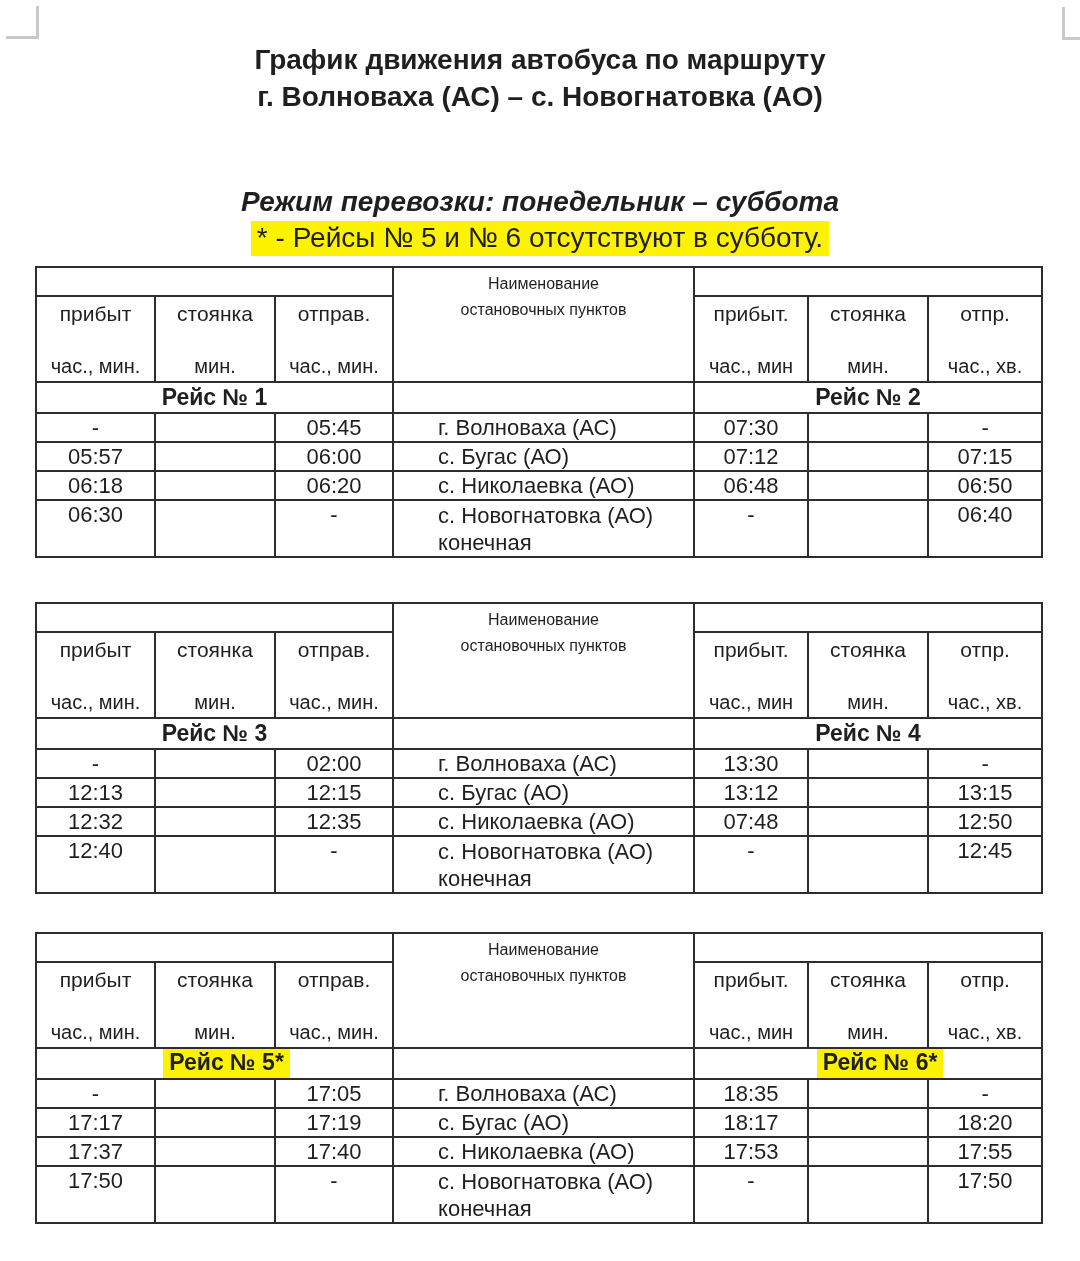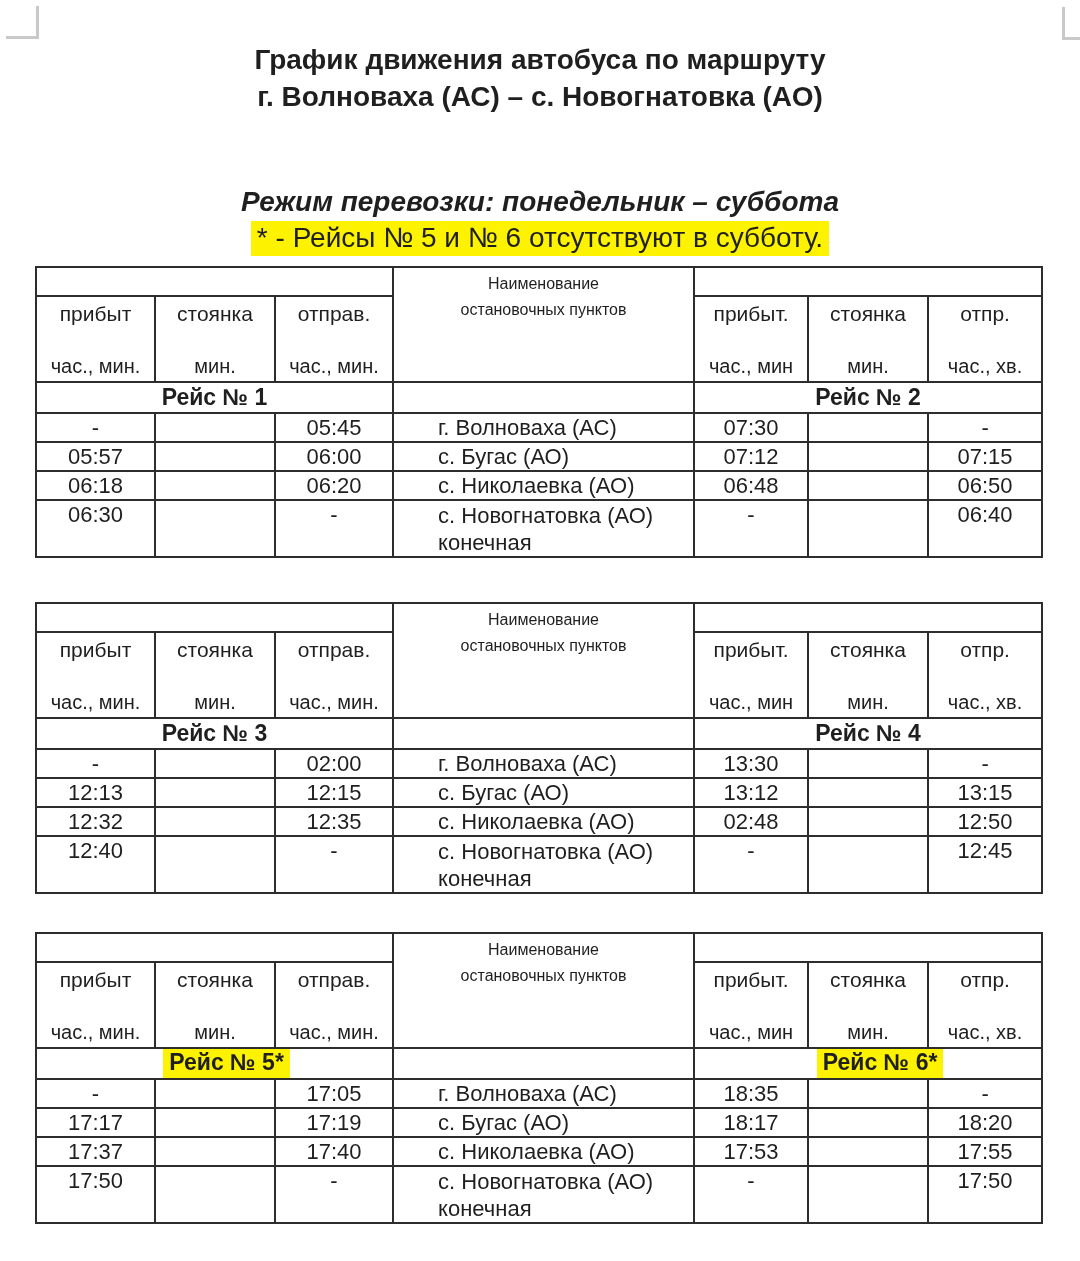--- a/index.html
+++ b/index.html
@@ -248,21 +248,21 @@
     <td class="stopcell">с. Бугас (АО)</td>
     <td>13:12</td>
     <td></td>
     <td>13:15</td>
   </tr>
   <tr class="r-data">
     <td>12:32</td>
     <td></td>
     <td>12:35</td>
     <td class="stopcell">с. Николаевка (АО)</td>
-    <td>02:48</td>
+    <td>07:48</td>
     <td></td>
     <td>12:50</td>
   </tr>
   <tr class="r-last">
     <td>12:40</td>
     <td></td>
     <td>-</td>
     <td class="stopcell">
       <div>с. Новогнатовка (АО)</div>
       <div>конечная</div>

